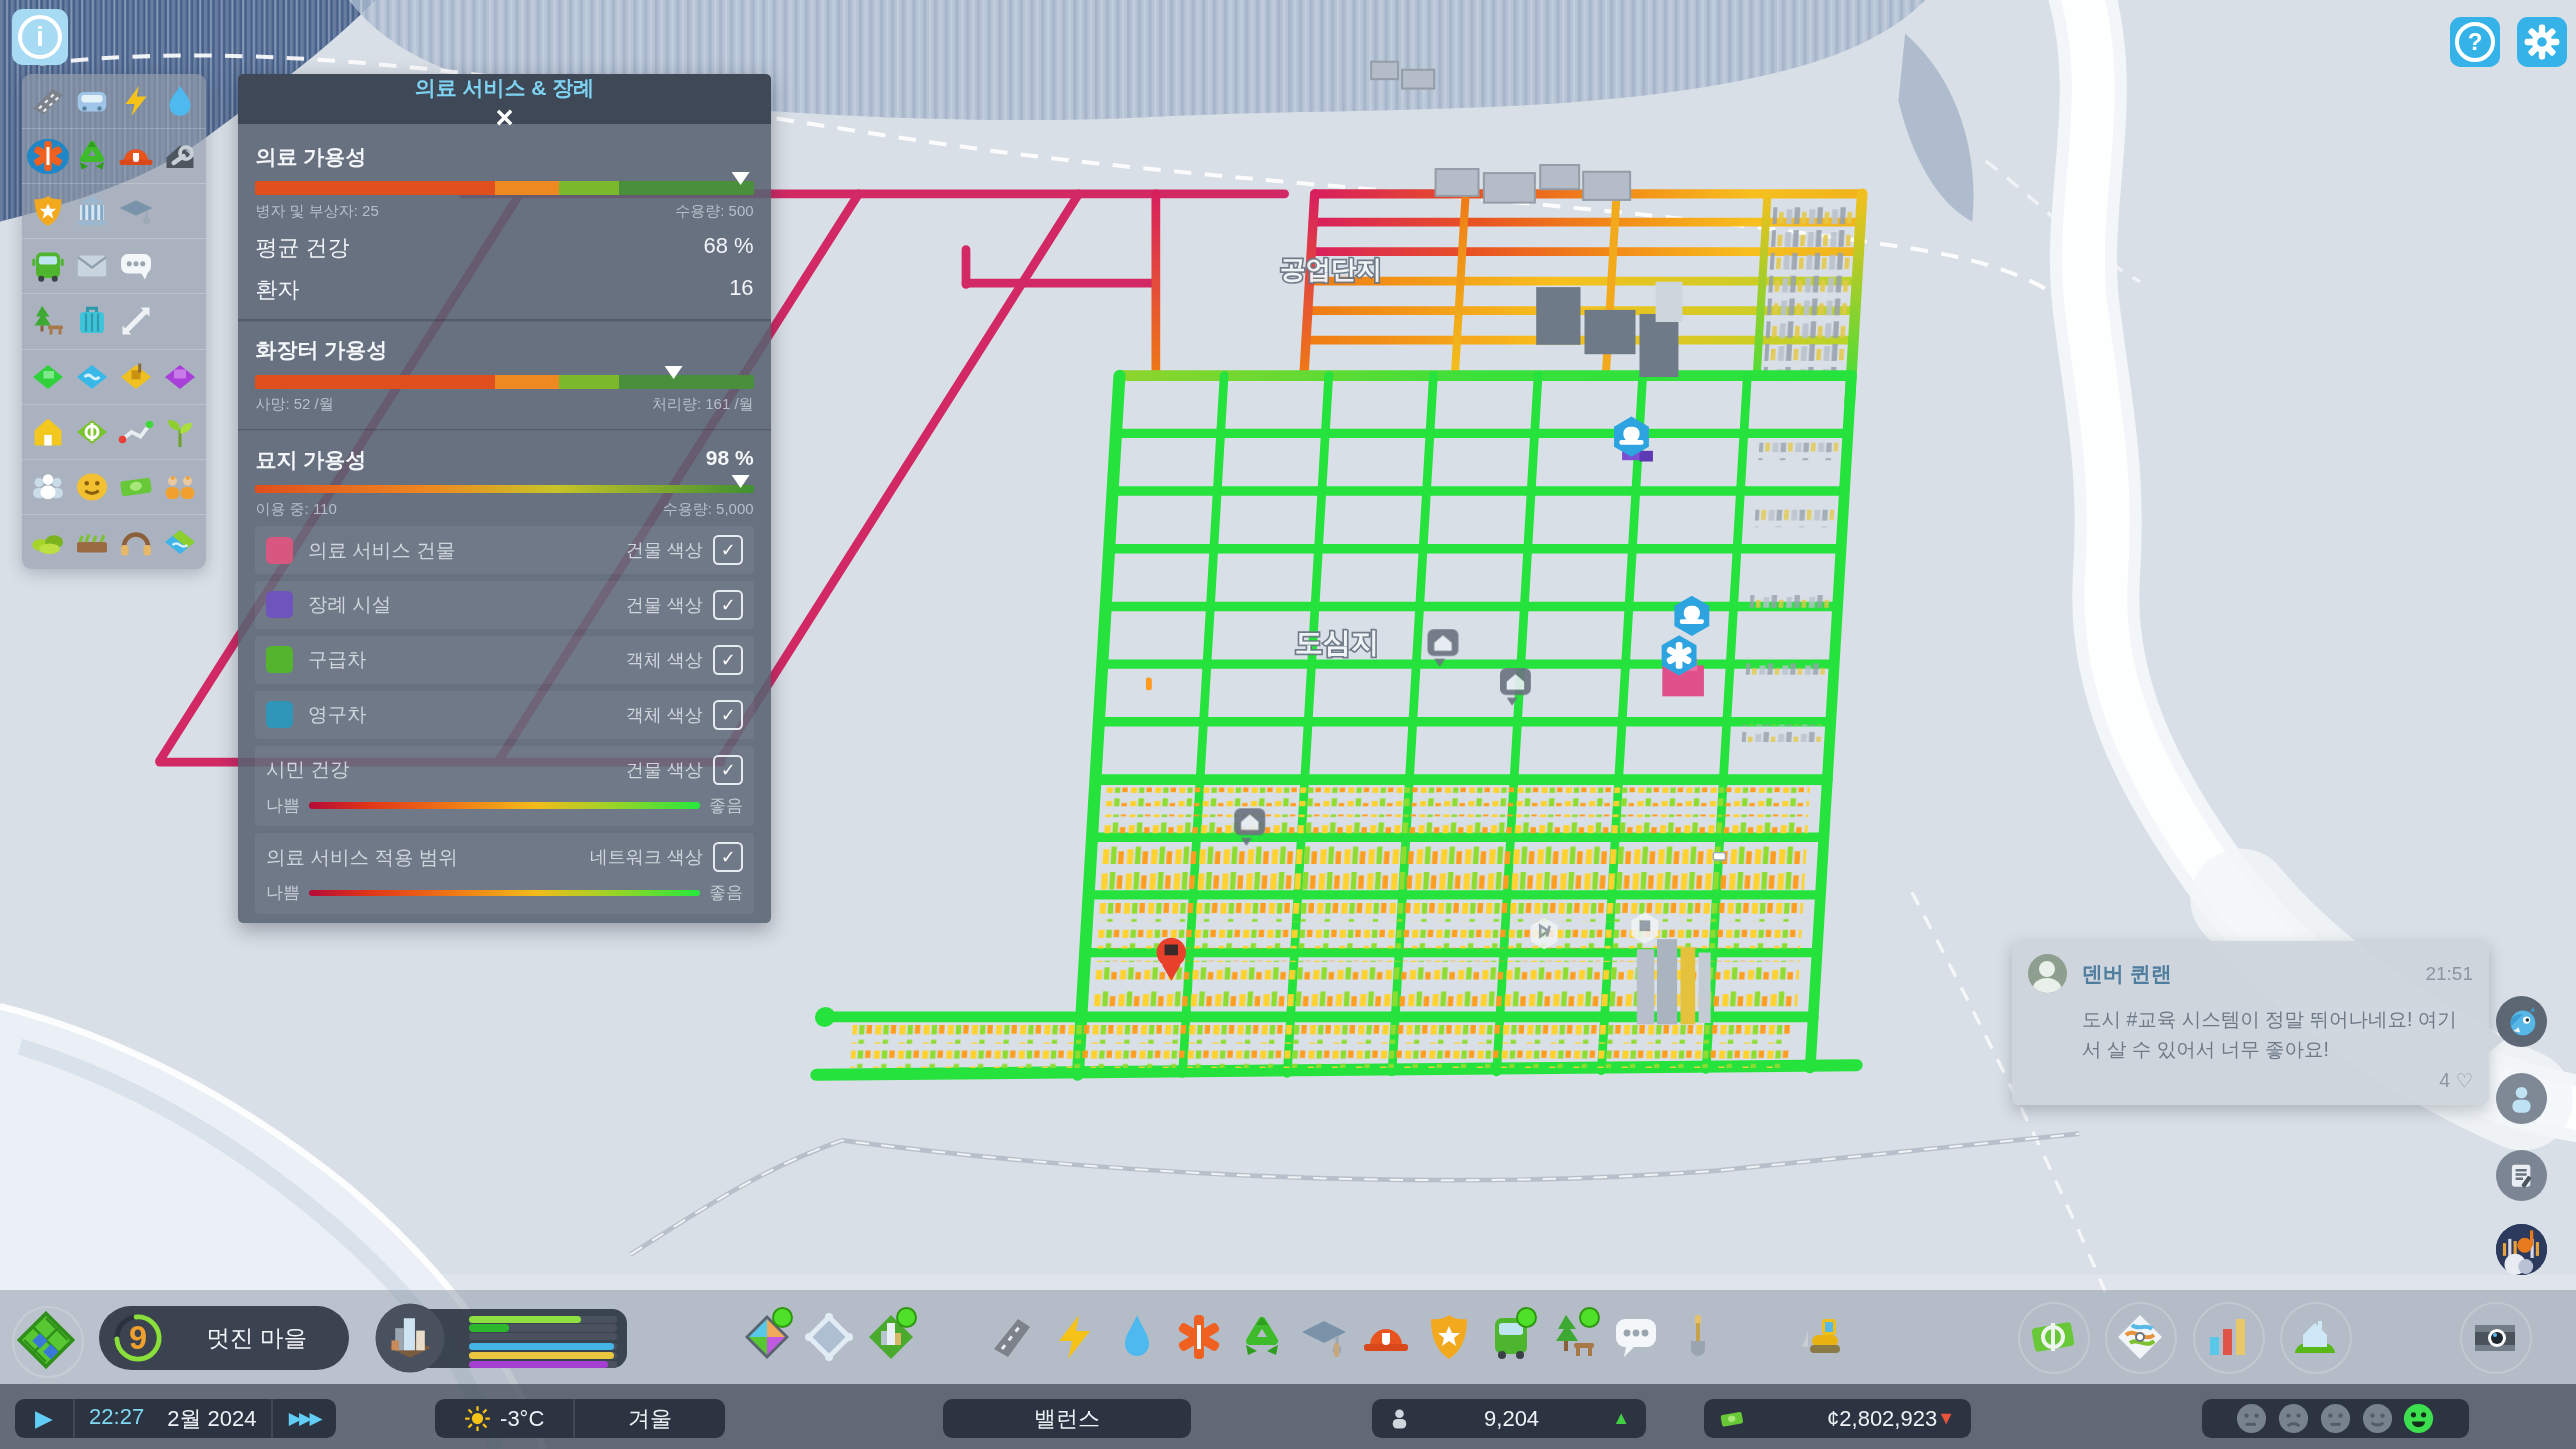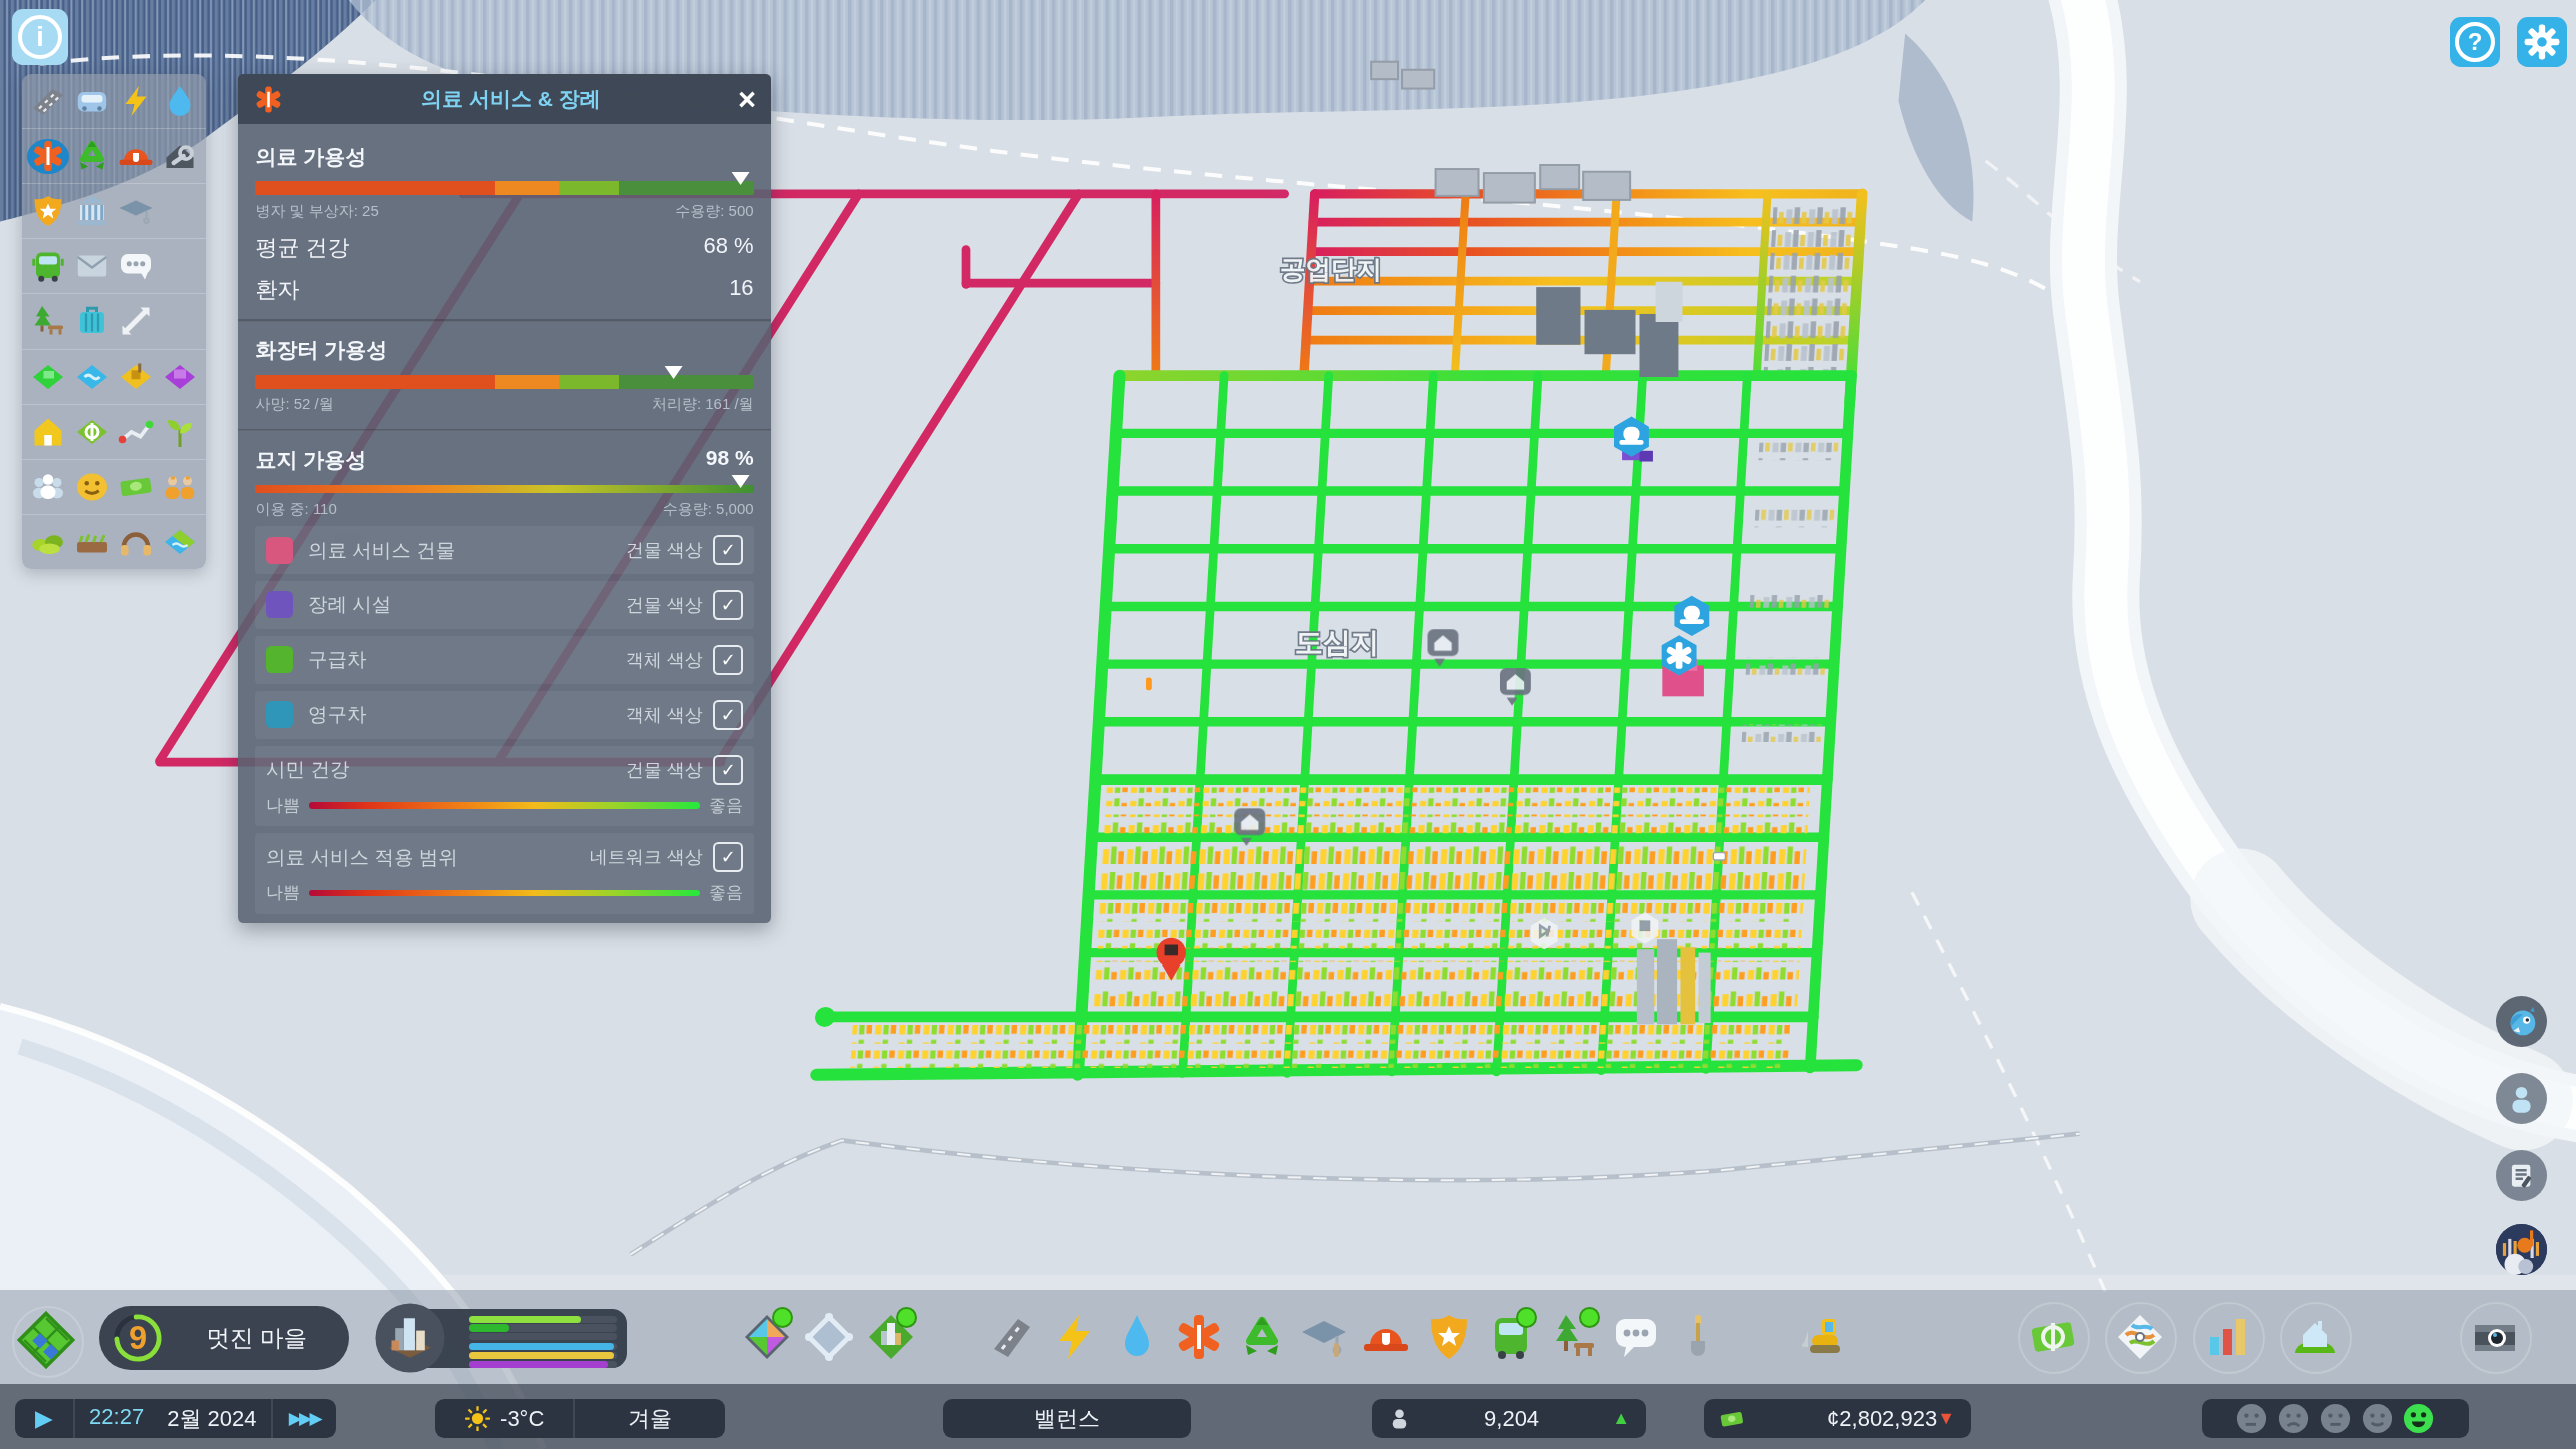--- a/index.html
+++ b/index.html
@@ -12,21 +12,21 @@
   #sidebar{position:absolute;left:21.5px;top:74px;width:184px;height:495px;z-index:20;
     background:rgba(146,156,171,.68);border-radius:9.4px;display:flex;flex-direction:column;box-shadow:0 4px 16px rgba(30,40,55,.25);}
   .srow{flex:1;display:flex;align-items:center;border-bottom:1.3px solid rgba(255,255,255,.22);padding:0 4px;}
   .srow:last-child{border-bottom:none;}
   .scell{width:44px;height:47px;display:flex;align-items:center;justify-content:center;position:relative;}
   .scell svg{width:36px;height:36px;}
   .sel-bg{position:absolute;width:42px;height:35px;background:#1f86c8;border-radius:50%;}
   
   #panel{position:absolute;left:238px;top:74px;width:533px;z-index:25;
     background:rgba(88,98,114,.88);border-radius:5.4px;overflow:hidden;box-shadow:0 6.7px 20px rgba(25,35,50,.35);}
-  #panel-h{height:50px;background:rgba(62,71,85,.97);display:flex;align-items:center;padding:0 14.8px;}
+  #panel-h{height:50px;background:rgba(62,71,85,.97);display:flex;align-items:center;padding:0 14.8px;flex-direction:column;}
   #panel-title{flex:1;text-align:center;color:#7fd3f2;font-size:21px;font-weight:bold;}
   #panel-close{color:#fff;font-size:31px;font-weight:bold;line-height:1;cursor:pointer;}
   .pbody{padding:4px 17.4px 9.4px 17.4px;}
   .sec-title{font-size:21px;font-weight:bold;color:#f4f7fa;margin-top:14.8px;display:flex;justify-content:space-between;}
   .gbar{position:relative;height:13.4px;margin-top:10.7px;border-radius:2px;display:flex;overflow:visible;}
   .gseg{height:100%;}
   .marker{position:absolute;top:-9.4px;width:0;height:0;border-left:9.4px solid transparent;
     border-right:9.4px solid transparent;border-top:13.4px solid #fff;transform:translateX(-9.4px);}
   .subrow{display:flex;justify-content:space-between;font-size:15px;color:#b6bfc9;margin-top:6.7px;}
   .kvrow{display:flex;justify-content:space-between;font-size:22px;color:#f1f4f8;margin-top:12px;}
@@ -713,20 +713,29 @@
       </div>
       <div class="lbarwrap">
         <span>나쁨</span>
         <span class="lgrad"></span>
         <span>좋음</span>
       </div>
     </div>
   </div>
 </div>
 
+<div id="chat">
+  <div class="chat-head">
+    <div class="avatar"></div>
+    <div class="chat-name">덴버 퀸랜</div>
+    <div class="chat-time">21:51</div>
+  </div>
+  <div class="chat-msg">도시 #교육 시스템이 정말 뛰어나네요! 여기서 살 수 있어서 너무 좋아요!</div>
+  <div class="chat-likes"><span>4</span> <span>♡</span></div>
+</div>
 
 <div class="cbtn" style="left:2496px;top:996px;background:rgba(82,92,106,.92);">
   <svg width="35" height="35" viewBox="0 0 48 48">
         <circle cx="26" cy="26" r="17" fill="#57b8e8"></circle>
         <path d="M10,30 a14,12 0 0 1 16,-16 z" fill="#3f9fd4"></path>
         <circle cx="31" cy="22" r="5" fill="#fff"></circle>
         <circle cx="32" cy="22" r="2.4" fill="#203040"></circle>
         <path d="M20,32 l-7,5 9,2 z" fill="#f0f6fa"></path>
         <path d="M36,10 l4,-6 2,7 z" fill="#3f9fd4"></path>
       </svg>

